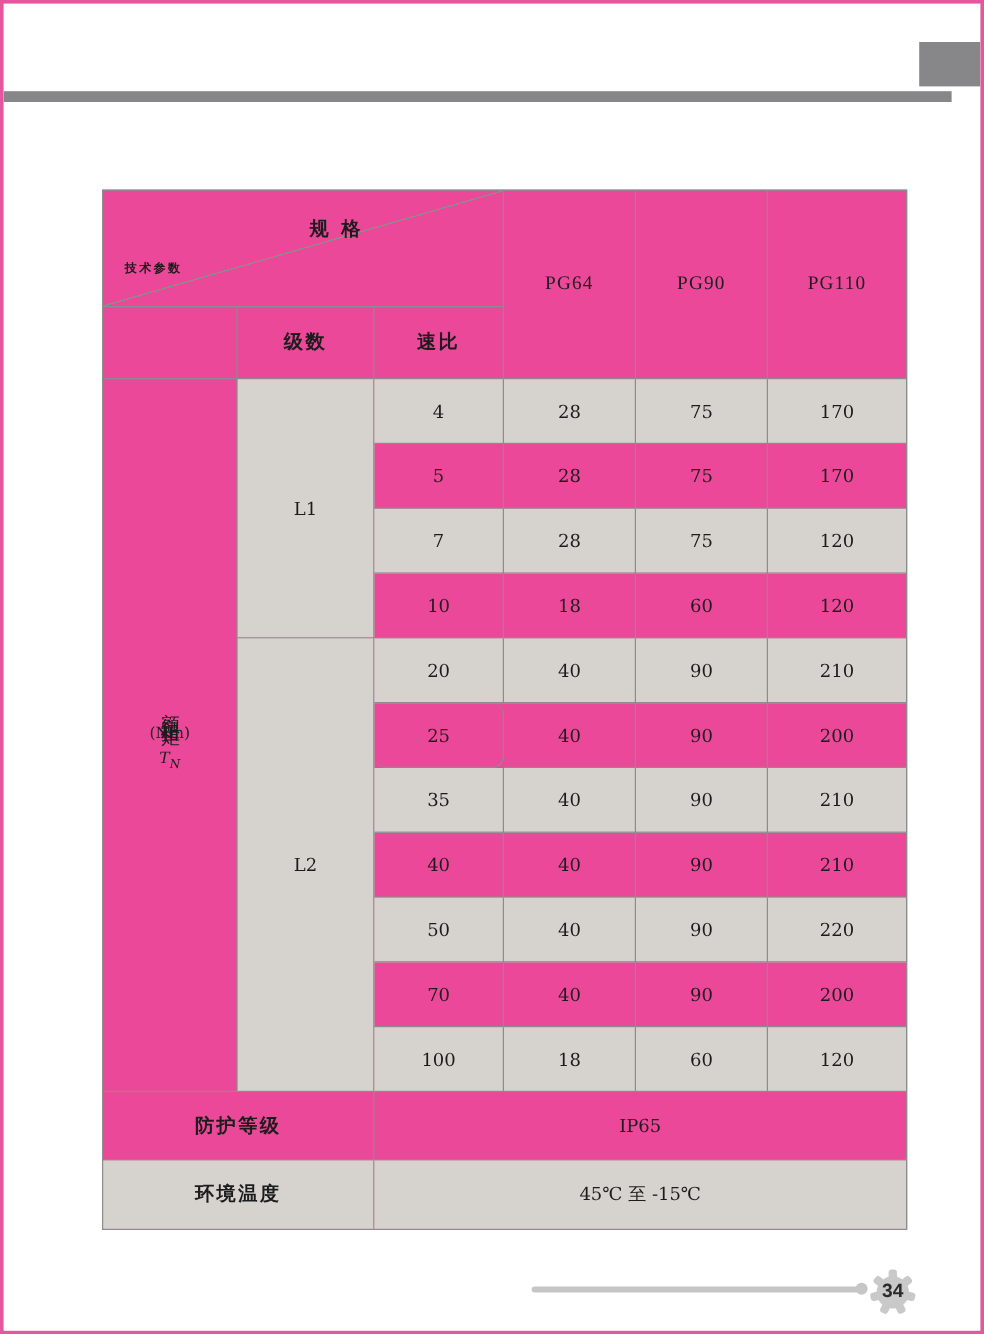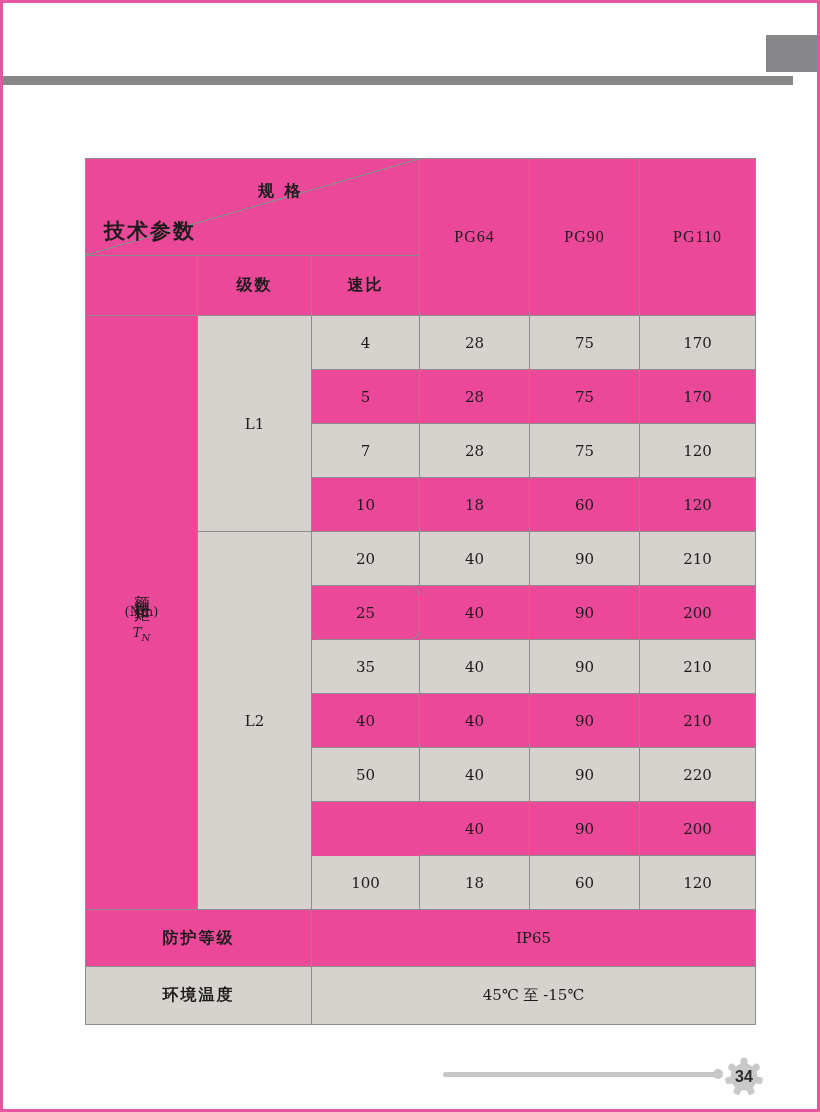--- a/index.html
+++ b/index.html
@@ -21,21 +21,21 @@
   .cell.no-r{border-right:none;}
   .cell.no-b{border-bottom:none;}
   .shaded{background:#d6d3ce;}
   .num,.pg-head,.stage,.fvalue{font-family:"DejaVu Serif","Liberation Serif",serif;}
   .pg-head{font-size:16px;letter-spacing:1px;font-family:Liberation Serif, serif;}
   .ch,.flabel{font-weight:bold;font-size:16px;letter-spacing:2px;}
   .diag{grid-row:1;grid-column:1/4;
       background-image:linear-gradient(to bottom right,
         transparent 49.7%, #8c8c8c 49.7%, #8c8c8c 50.3%, transparent 50.3%);}
   .spec-label{position:absolute;left:172px;top:22px;font-weight:bold;font-size:16px;letter-spacing:3px;}
-  .params-label{position:absolute;left:18px;top:58px;font-weight:bold;font-size:21px;letter-spacing:2px;}
+  .params-label{position:absolute;left:18px;top:58px;font-weight:bold;font-size:10px;letter-spacing:2px;}
   .empty-c1{grid-row:2;grid-column:1;}
   .stages{grid-row:2;grid-column:2;}
   .ratio{grid-row:2;grid-column:3;}
   .torque{grid-row:3 / span 11;grid-column:1;flex-direction:column;gap:6px;}
   .vert{writing-mode:vertical-rl;text-orientation:upright;font-size:16px;
         letter-spacing:4px;font-family:"DejaVu Serif","Liberation Serif",serif;}
   .unit{font-size:13px;font-family:"DejaVu Serif","Liberation Serif",serif;}
   .tn{font-size:13px;font-family:"DejaVu Serif","Liberation Serif",serif;font-style:italic;}
   .tn sub{font-size:10px;}
   .l1{grid-row:3 / span 4;grid-column:2;}
@@ -115,20 +115,21 @@
       <div class="cell num shaded" style="grid-area: 9 / 5;">90</div>
       <div class="cell num shaded no-r" style="grid-area: 9 / 6;">210</div>
       <div class="cell num" style="grid-area: 10 / 3;">40</div>
       <div class="cell num" style="grid-area: 10 / 4;">40</div>
       <div class="cell num" style="grid-area: 10 / 5;">90</div>
       <div class="cell num no-r" style="grid-area: 10 / 6;">210</div>
       <div class="cell num shaded" style="grid-area: 11 / 3;">50</div>
       <div class="cell num shaded" style="grid-area: 11 / 4;">40</div>
       <div class="cell num shaded" style="grid-area: 11 / 5;">90</div>
       <div class="cell num shaded no-r" style="grid-area: 11 / 6;">220</div>
+      <div class="cell num" style="grid-area: 12 / 3;">70</div>
       <div class="cell num" style="grid-area: 12 / 4;">40</div>
       <div class="cell num" style="grid-area: 12 / 5;">90</div>
       <div class="cell num no-r" style="grid-area: 12 / 6;">200</div>
       <div class="cell num shaded" style="grid-area: 13 / 3;">100</div>
       <div class="cell num shaded" style="grid-area: 13 / 4;">18</div>
       <div class="cell num shaded" style="grid-area: 13 / 5;">60</div>
       <div class="cell num shaded no-r" style="grid-area: 13 / 6;">120</div>
     </div>
 
   <div class="footer-line"></div>

